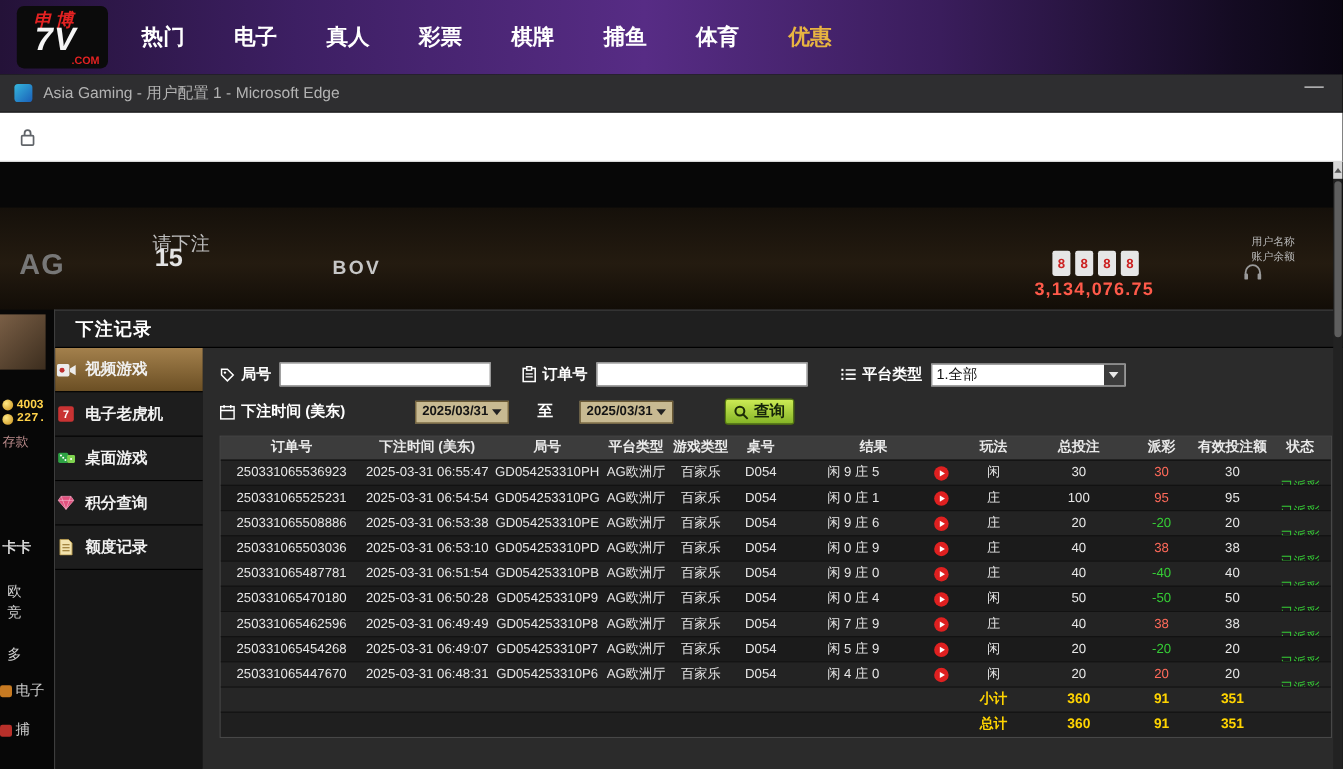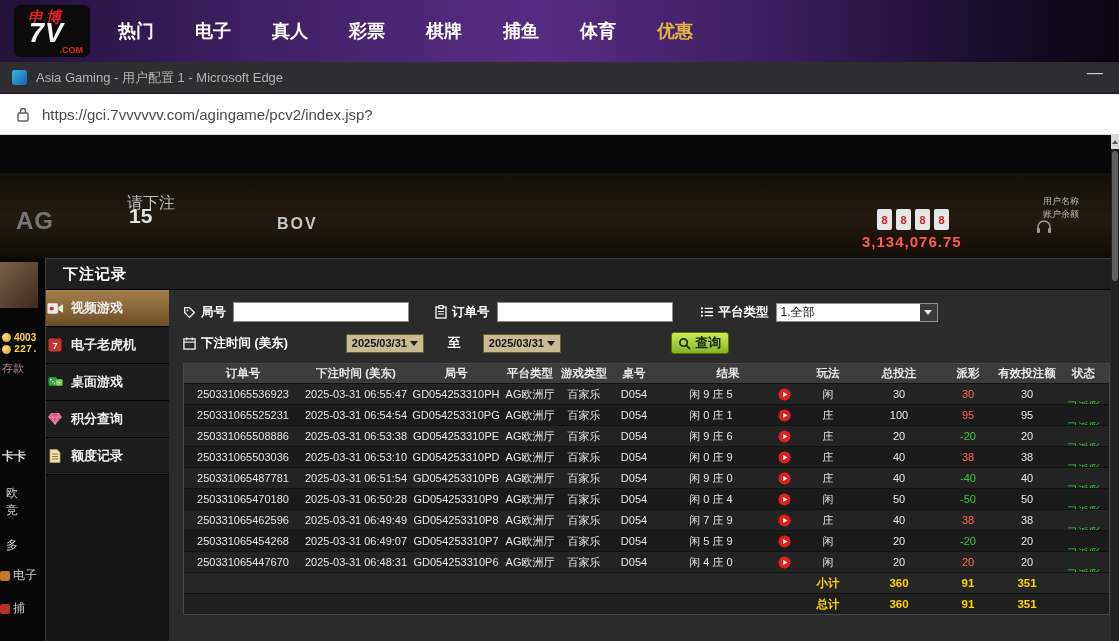--- a/index.html
+++ b/index.html
@@ -90,21 +90,21 @@
   .gap26{margin-left:26px;} .gap28{margin-left:28px;}
   .select{width:162px;height:19px;background:#fff;border:1px solid #8a8a8a;margin-left:7px;display:flex;align-items:center;position:relative;cursor:pointer;box-sizing:border-box;}
   .select-text{font-size:12px;color:#111;margin-left:4px;}
   .select-arrow{position:absolute;right:0;top:0;width:17px;height:100%;background:#3c3c3c;display:flex;align-items:center;justify-content:center;}
   .caret{width:0;height:0;border-left:4px solid transparent;border-right:4px solid transparent;border-top:5px solid #e8e8e8;}
   .date-field{width:78px;height:19px;background:#c8ba92;border:1px solid #6b5a35;display:flex;align-items:center;
     justify-content:space-between;padding:0 5px;box-sizing:border-box;font-size:11px;font-weight:bold;color:#151515;cursor:pointer;}
   .caret-dark{width:0;height:0;border-left:4px solid transparent;border-right:4px solid transparent;border-top:5px solid #222;}
   .ml58{margin-left:58px;}
   .to-label{color:#fff;font-weight:bold;font-size:13px;margin:0 22px 0 24px;}
-  .search-btn{margin-left:110px;width:58px;height:22px;background:linear-gradient(180deg,#cdeb55,#84b426);
+  .search-btn{margin-left:43px;width:58px;height:22px;background:linear-gradient(180deg,#cdeb55,#84b426);
     border:1px solid #55790f;border-radius:3px;display:flex;align-items:center;justify-content:center;gap:4px;
     font-size:13px;font-weight:bold;color:#16250a;cursor:pointer;}
 
   
   .table{position:absolute;top:73px;left:14px;width:925px;border:1px solid #474747;}
   .thead{display:flex;height:19px;background:#3c3c3c;}
   .th{font-size:11.5px;font-weight:bold;color:#eaeaea;text-align:center;line-height:19px;box-sizing:border-box;
     overflow:hidden;white-space:nowrap;}
   .tr{display:flex;height:21px;border-top:1px solid #121212;box-sizing:border-box;}
   .tr.odd{background:#232323;} .tr.even{background:#1b1b1b;}
@@ -149,21 +149,20 @@
     <span class="minimize">—</span>
   </div>
 
   <div class="addressbar">
     <span class="lock">
       <svg width="12" height="15" viewBox="0 0 12 15">
           <rect x="1" y="6" width="10" height="8" rx="1" fill="none" stroke="#5f6368" stroke-width="1.5"></rect>
           <path d="M3.5 6V4a2.5 2.5 0 0 1 5 0v2" fill="none" stroke="#5f6368" stroke-width="1.5"></path>
         </svg>
     </span>
-    <span class="url">https://gci.7vvvvvv.com/agingame/pcv2/index.jsp?</span>
   </div>
 
   <div class="viewport">
     <div class="lobby-band"></div>
     <span class="frag f-ag">AG</span>
     <span class="frag f-bet">请下注</span>
     <span class="frag f-count">15</span>
     <span class="frag f-bov">BOV</span>
     <span class="frag cards">
       <span class="card">8</span>

